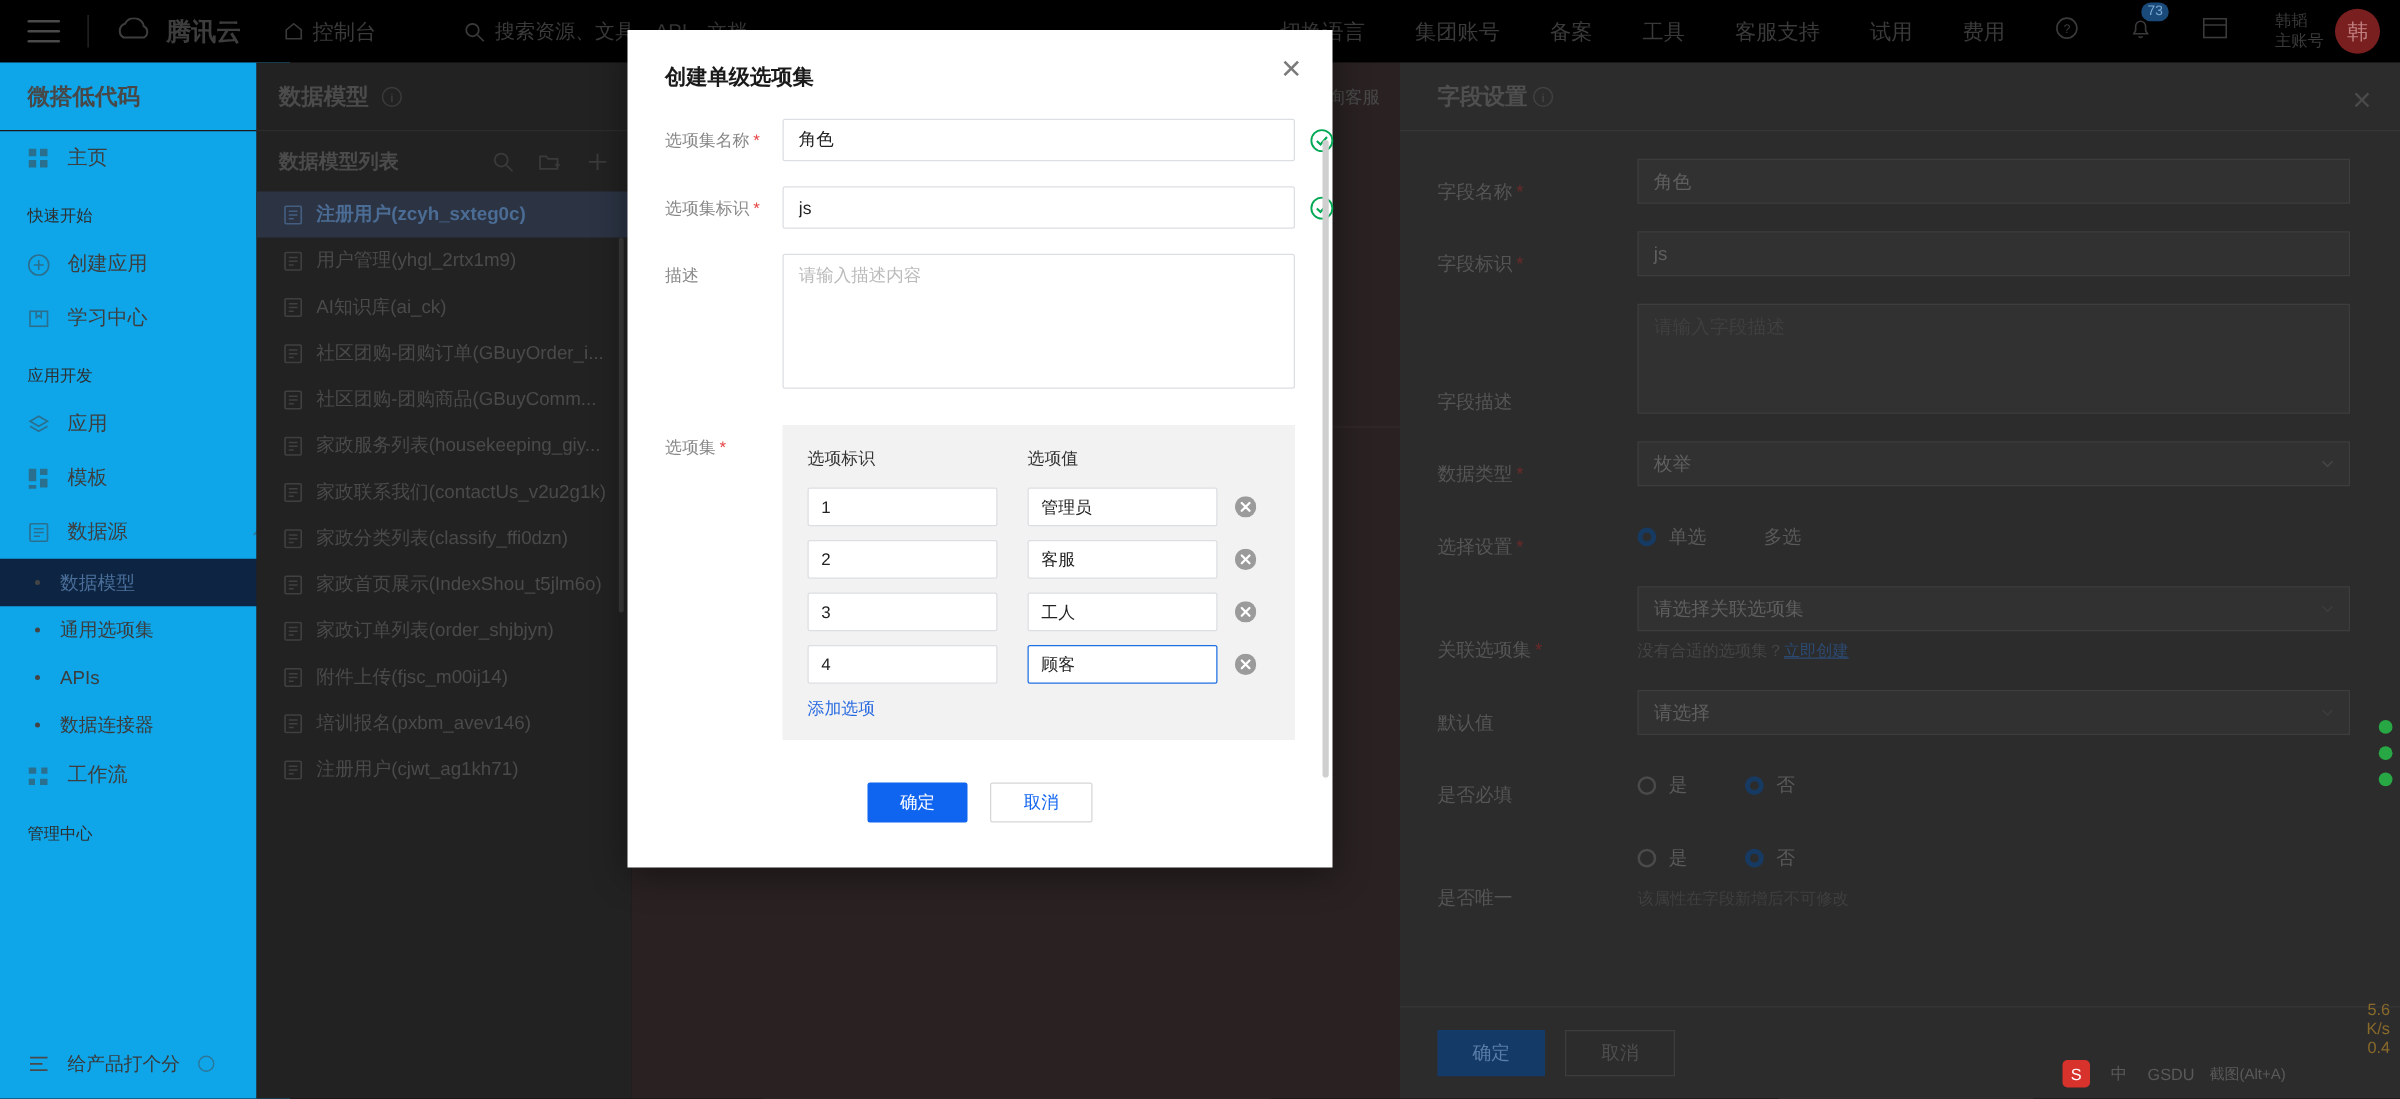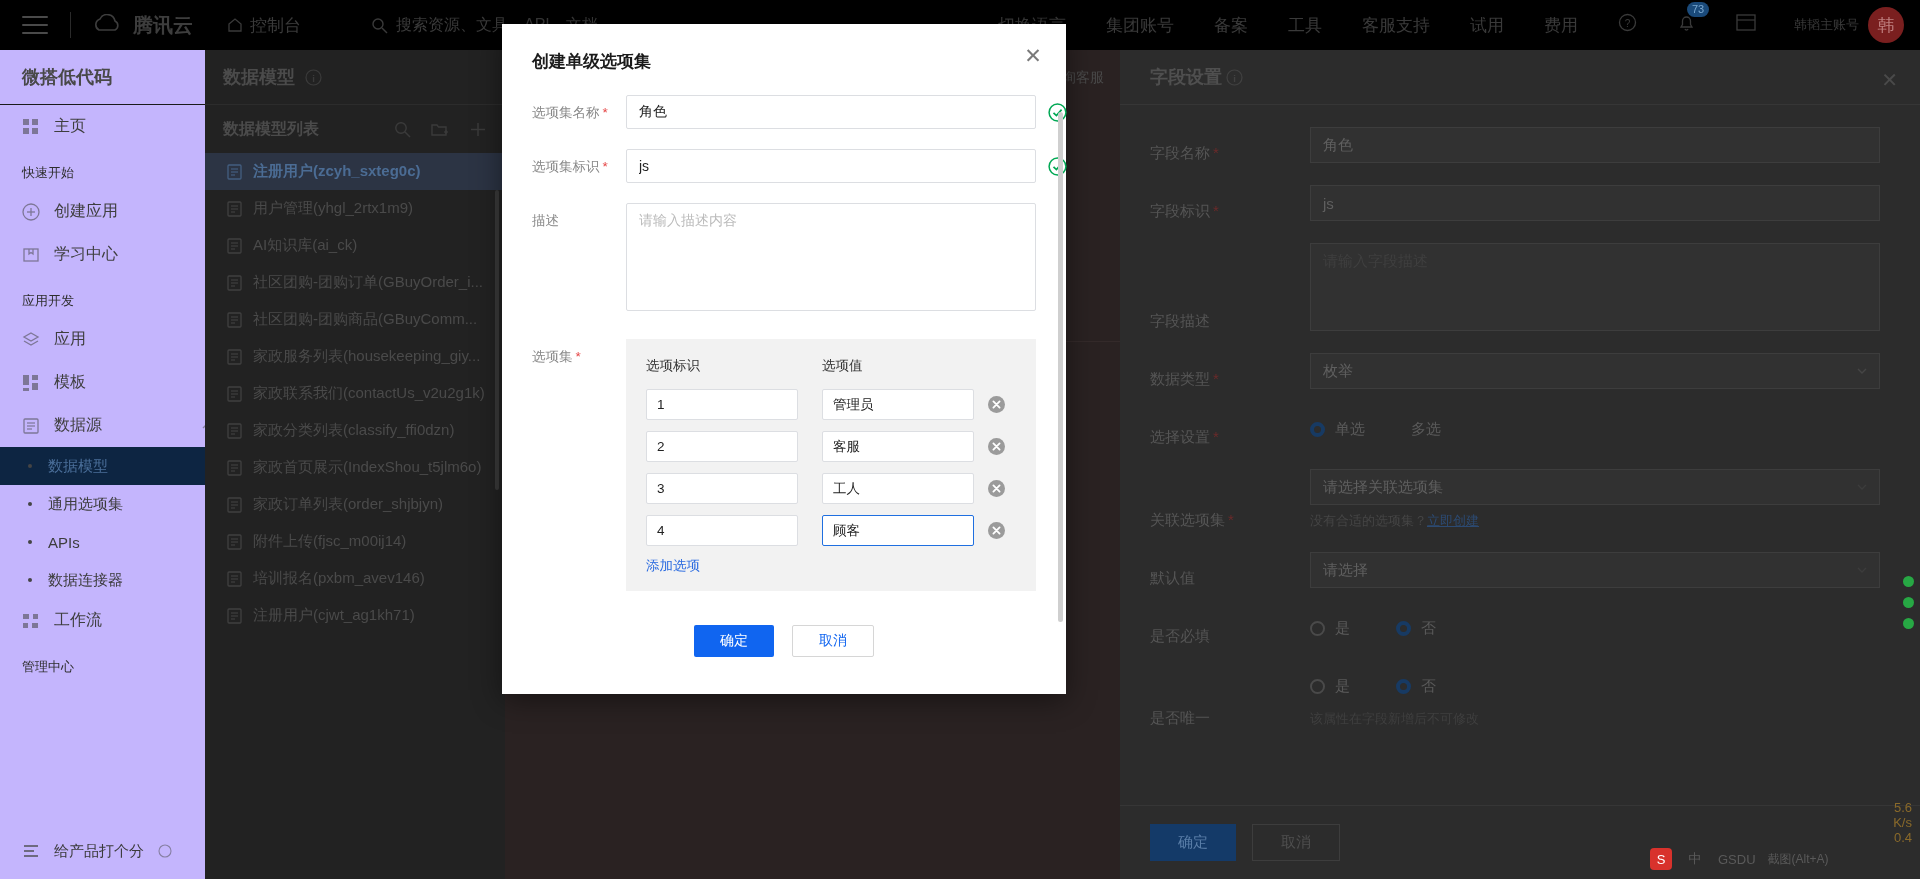--- a/index.html
+++ b/index.html
@@ -29,31 +29,31 @@
   .nav-item.with-ico { display: flex; align-items: center; gap: 7px; }
   .nav-right { margin-left: auto; display: flex; align-items: center; height: 50px; }
   .nav-right .nav-item { margin-left: 40px; }
   .search-wrap { display: flex; align-items: center; gap: 8px; color: #3a3a3a; margin-left: 70px; font-size: 16px; }
   .badge-wrap { position: relative; margin-left: 40px; }
   .badge {
     position: absolute; top: -11px; left: 10px; background: #1a4a7a; color: #7aa8d0;
     font-size: 11px; border-radius: 9px; padding: 1px 5px; line-height: 13px;
   }
   .avatar-box { display: flex; align-items: center; gap: 9px; margin-left: 38px; margin-right: 16px; }
-  .avatar-names { display: flex; font-size: 13px; color: #3a3a3a; line-height: 16px; }
+  .avatar-names { display: flex; flex-direction: column; font-size: 13px; color: #3a3a3a; line-height: 16px; }
   .avatar-circle {
     width: 36px; height: 36px; border-radius: 50%; background: #7a1f1f;
     color: #c08080; display: flex; align-items: center; justify-content: center;
     font-size: 17px;
   }
 
   
   .sidebar {
     position: absolute; top: 50px; left: 0; width: 232px; height: 829px;
-    background: #c4b5fd; color: #3c3c3c;
+    background: #0ea5e9; color: #3c3c3c;
   }
   .sb-logo { height: 55px; display: flex; align-items: center; padding-left: 22px;
     font-size: 18px; font-weight: bold; color: #484848; border-bottom: 1px solid #1a1a1a; }
   .sb-group { font-size: 13px; color: #2e2e2e; padding: 16px 0 8px 22px; }
   .sb-item {
     display: flex; align-items: center; height: 43px; padding-left: 22px;
     font-size: 16px; color: #3e3e3e; cursor: pointer; gap: 14px;
   }
   .sb-item .ico { width: 18px; height: 18px; flex: 0 0 18px; opacity: .55; }
   .sb-sub {

